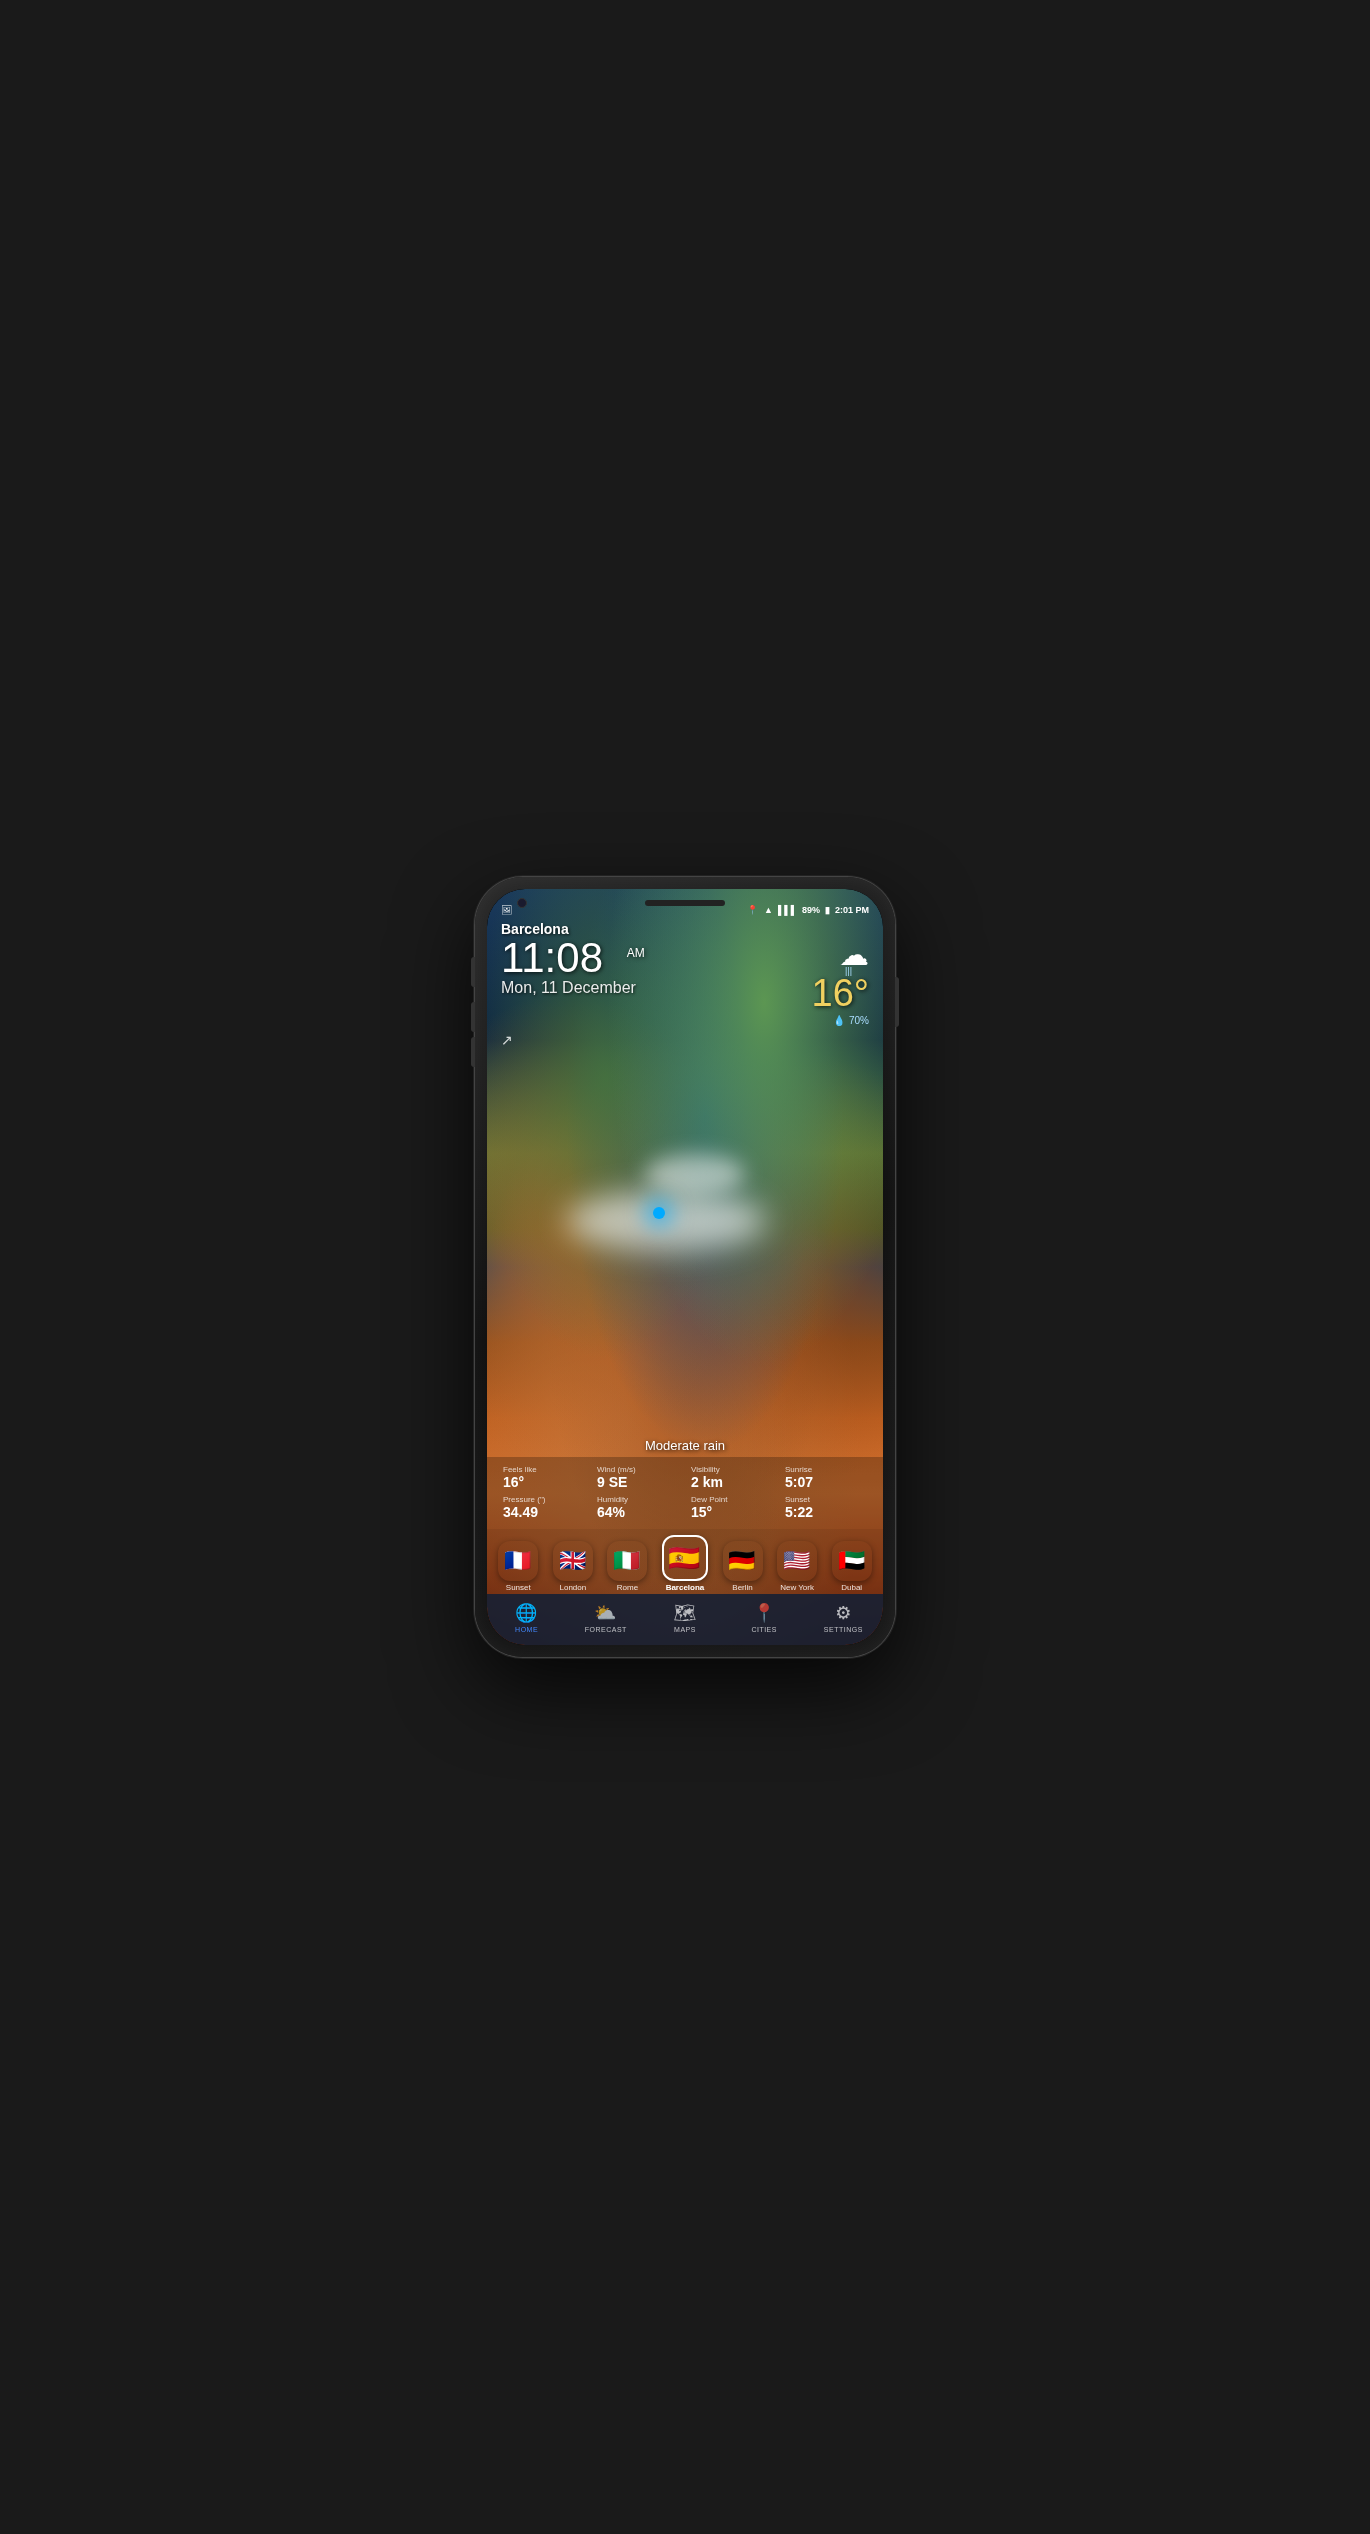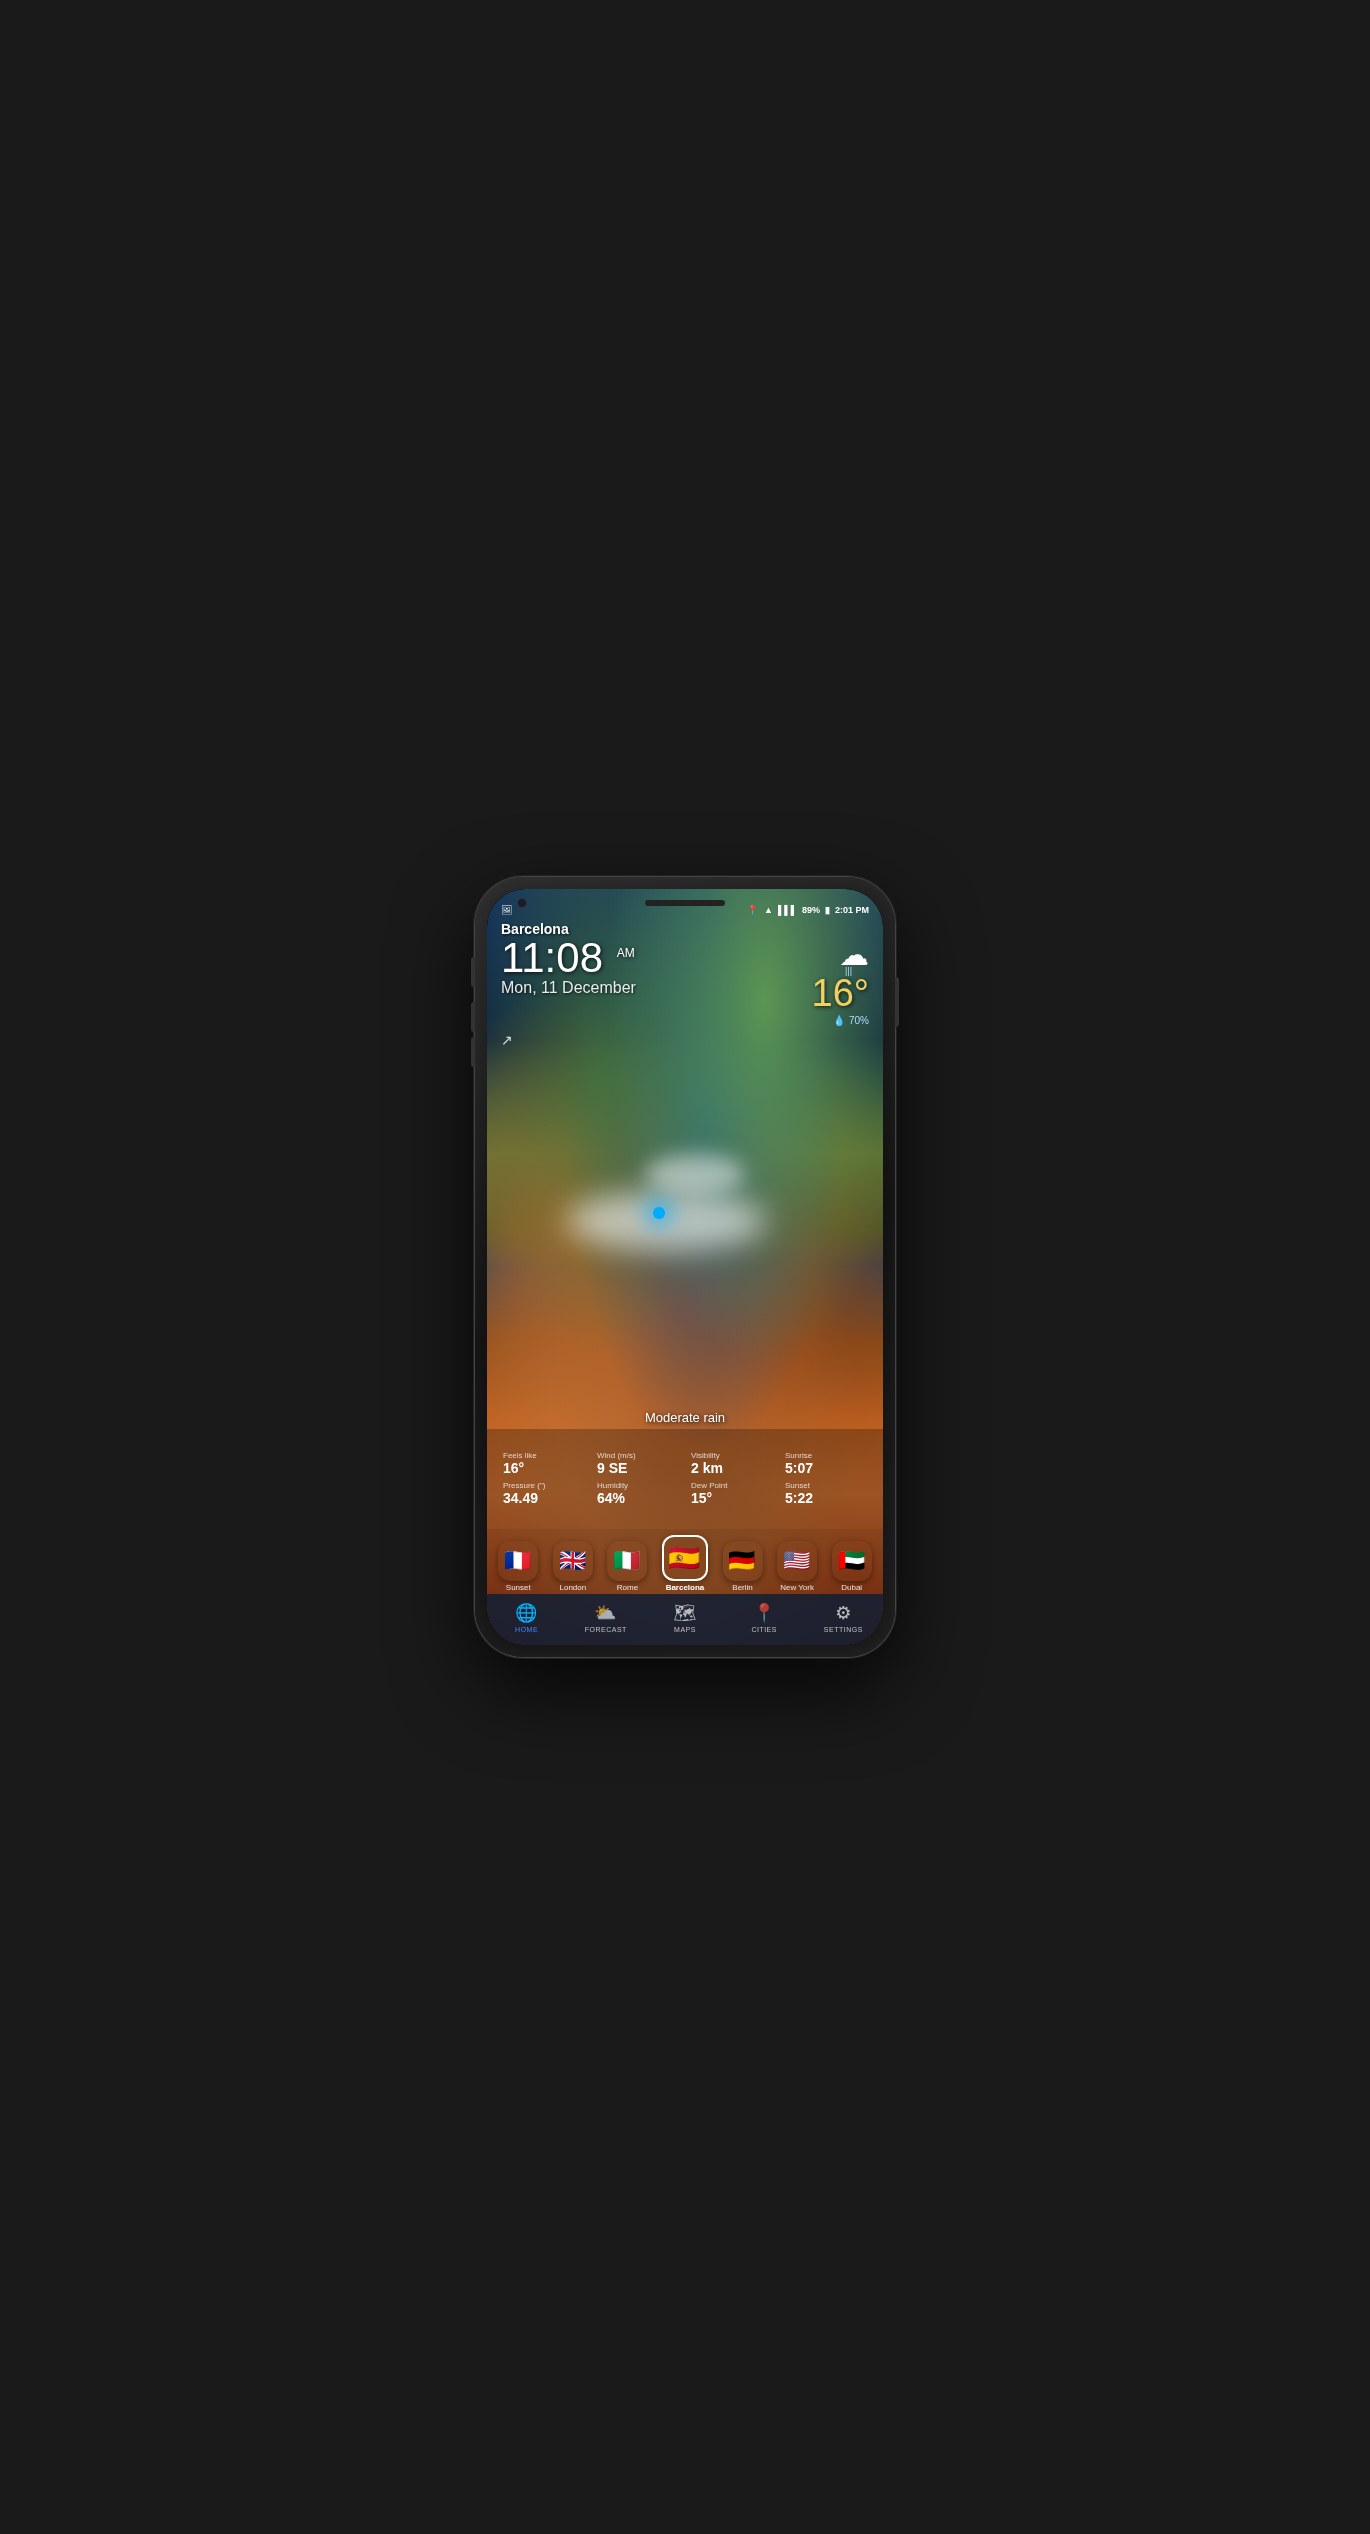--- a/index.html
+++ b/index.html
@@ -208,21 +208,21 @@
     .time-display {
       font-size: 42px;
       font-weight: 200;
       line-height: 1;
       text-shadow: 1px 1px 4px rgba(0,0,0,0.8);
     }
 
     .time-ampm {
       font-size: 12px;
       font-weight: 400;
-      margin-left: 2px;
+      margin-left: 12px;
       vertical-align: super;
     }
 
     .weather-right {
       display: flex;
       flex-direction: column;
       align-items: flex-end;
     }
 
     .temp-display {
@@ -270,21 +270,21 @@
       padding: 4px 16px;
     }
 
     
     .weather-stats {
       position: relative;
       z-index: 10;
       display: grid;
       grid-template-columns: repeat(4, 1fr);
       gap: 0;
-      padding: 20px 10px;
+      padding: 6px 10px;
       background: rgba(0,0,0,0.25);
     }
 
     .stat-item {
       display: flex;
       flex-direction: column;
       align-items: flex-start;
       padding: 2px 6px;
     }
 

